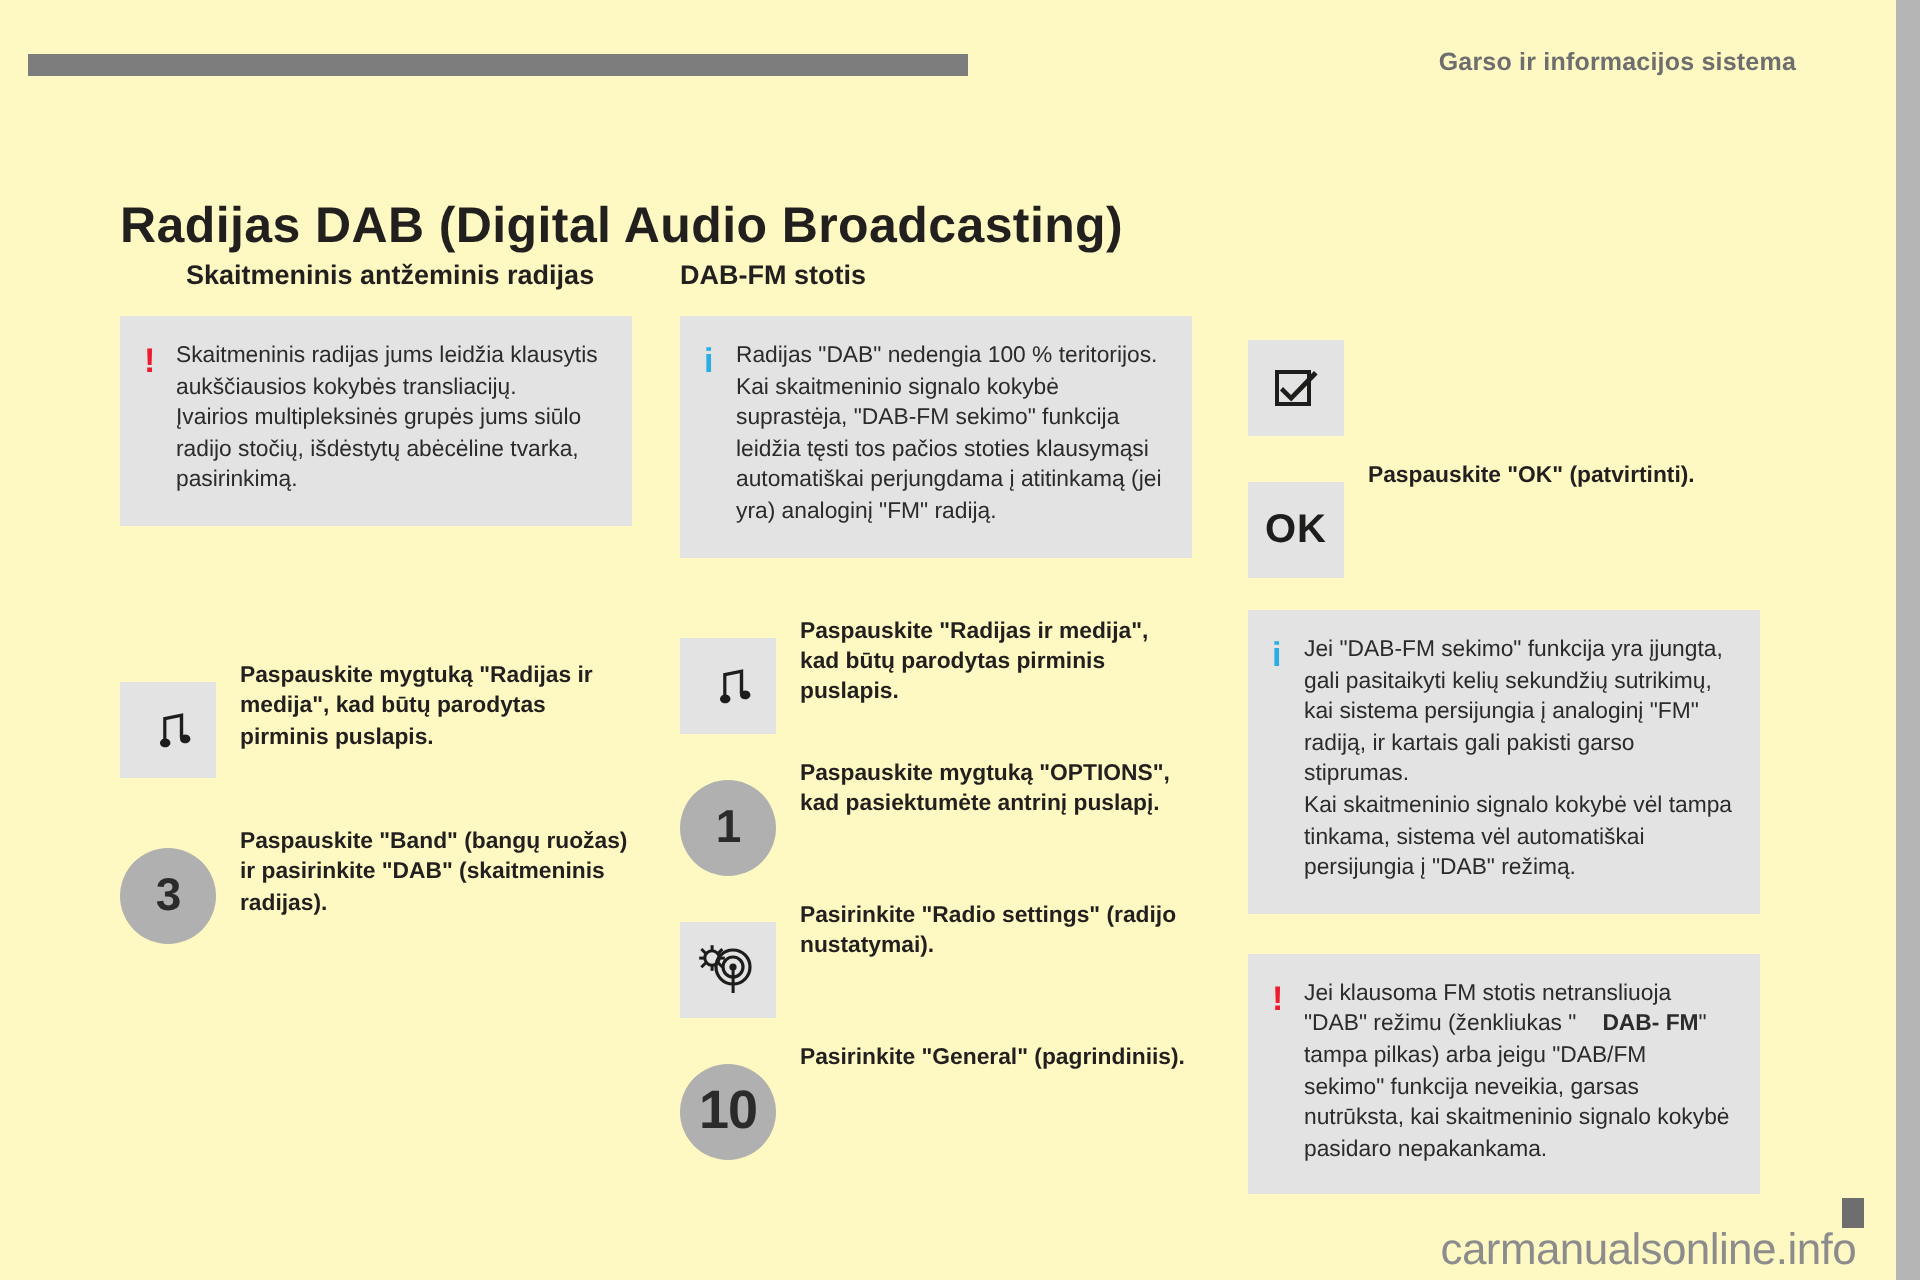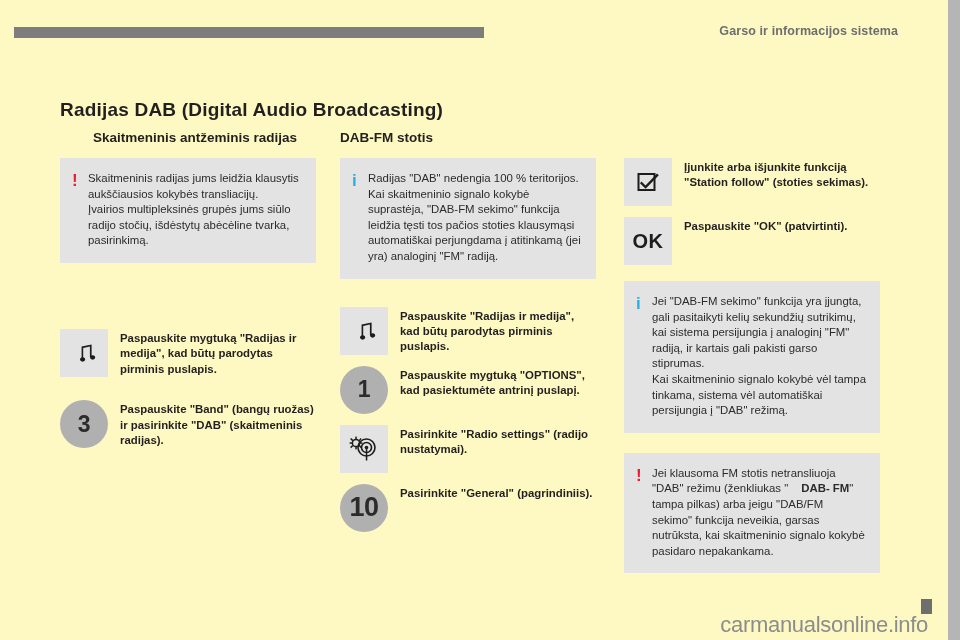--- a/index.html
+++ b/index.html
@@ -29,21 +29,21 @@
     font-weight: bold;
     color: #6e6e6e;
     letter-spacing: .1px;
     white-space: nowrap;
   }
 
   
   .doc-title {
     position: absolute;
     left: 60px; top: 99px;
-    font-size: 19px;
+    font-size: 25px;
     font-weight: bold;
     color: #221f1f;
     letter-spacing: .2px;
     white-space: nowrap;
   }
   .sub-title {
     position: absolute;
     top: 130px;
     font-size: 13.5px;
     font-weight: bold;
@@ -90,20 +90,21 @@
     margin-bottom: 11px;
   }
   .badge {
     flex: 0 0 48px;
     width: 48px; height: 48px;
     background: #e3e3e3;
     display: flex;
     align-items: center;
     justify-content: center;
     position: relative;
+    margin-top: 12px;
   }
   .badge.circle {
     background: #b0b0b0;
     border-radius: 50%;
     color: #2b2b2b;
     font-size: 23px;
     font-weight: bold;
     letter-spacing: -.5px;
   }
   .badge.circle.wide { font-size: 27px; }
@@ -257,21 +258,20 @@
 
   <div class="col col-3" style="top:158px;">
 
     <div class="step">
       <div class="badge">
         <svg width="26" height="26" viewBox="0 0 26 26">
           <rect x="3.5" y="5" width="16" height="16" fill="none" stroke="#1d1d1b" stroke-width="2"></rect>
           <path d="M6.5 12.5l4 4L22 4.5l1.8 1.7-13.2 13.6-5.6-5.6z" fill="#1d1d1b"></path>
         </svg>
       </div>
-      <div class="step-text">Įjunkite arba išjunkite funkciją "Station follow" (stoties sekimas).</div>
     </div>
 
     <div class="step" style="margin-bottom:16px;">
       <div class="badge ok">OK</div>
       <div class="step-text">Paspauskite "OK" (patvirtinti).</div>
     </div>
 
     <div class="note">
       <div class="mark info">i</div>
       <div class="txt" style="white-space:pre-line">Jei "DAB-FM sekimo" funkcija yra įjungta, gali pasitaikyti kelių sekundžių sutrikimų, kai sistema persijungia į analoginį "FM" radiją, ir kartais gali pakisti garso stiprumas.

